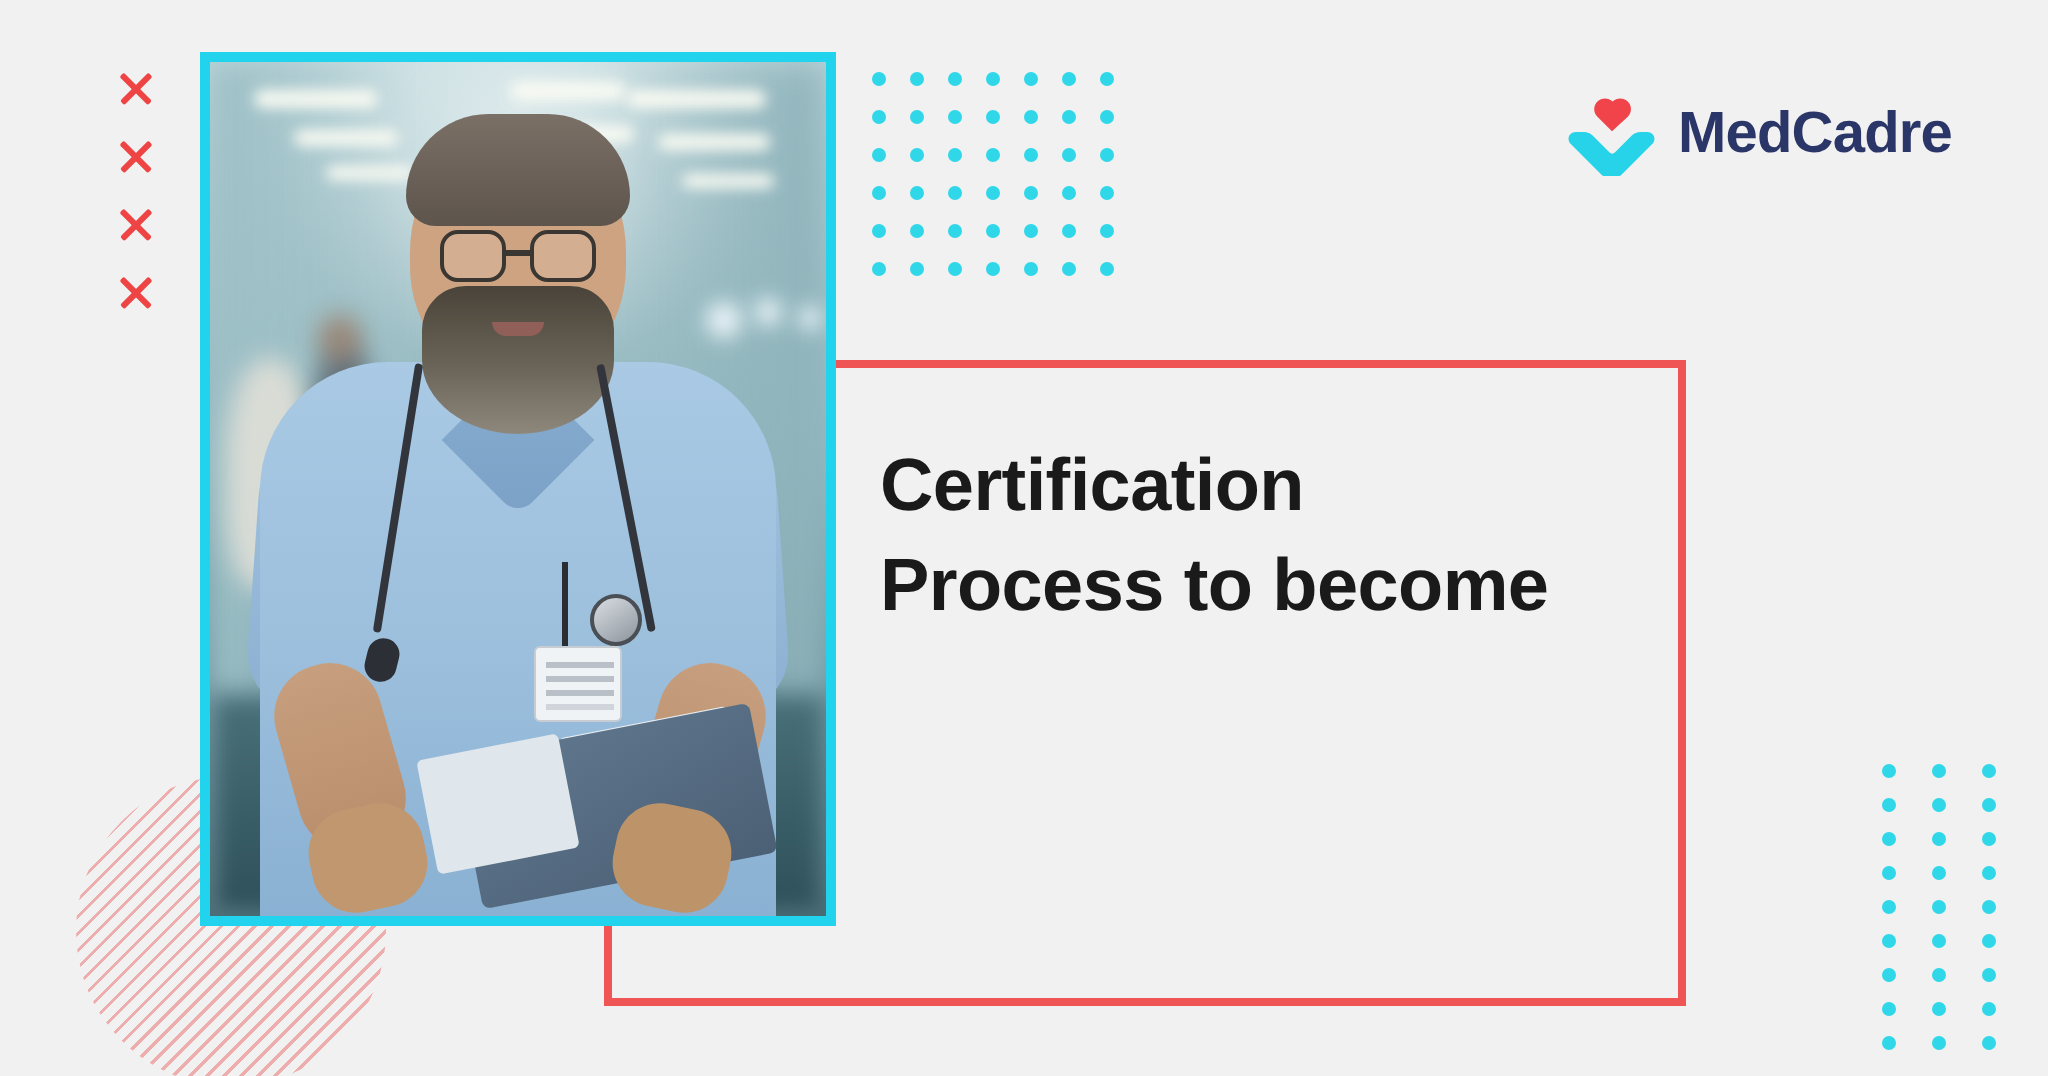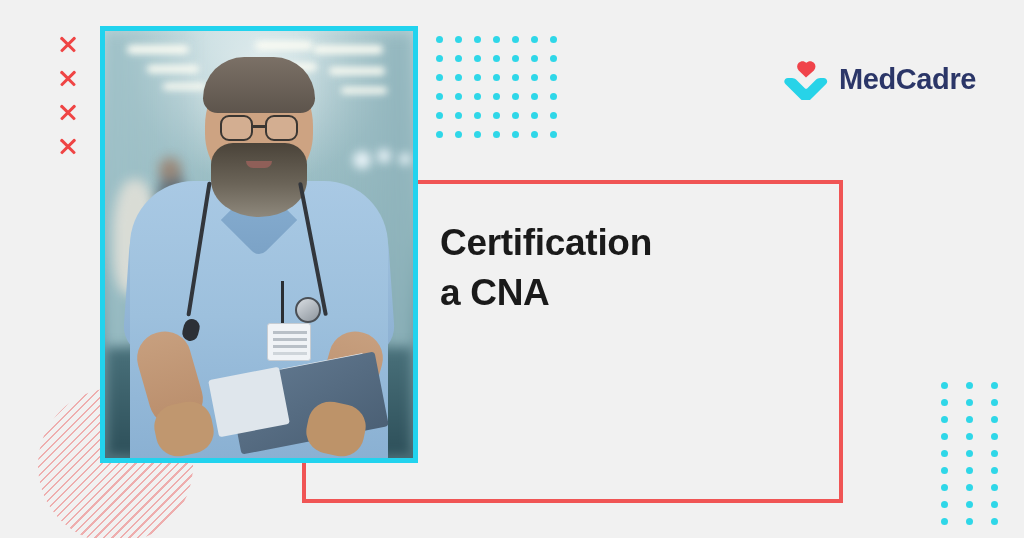--- a/index.html
+++ b/index.html
@@ -207,21 +207,21 @@
   
   .title-block {
     position:absolute; left:440px; top:218px; width:392px; z-index:5;
   }
   .title-line {
     font-size:37px; line-height:50px; font-weight:700; color:#1a1a1a;
     letter-spacing:-0.3px; white-space:nowrap;
   }
 
   
-  .logo { position:absolute; right:48px; top:58px; display:flex; align-items:center; gap:11px; z-index:6;justify-content:flex-end; }
+  .logo { position:absolute; right:48px; top:46px; display:flex; align-items:center; gap:11px; z-index:6;justify-content:flex-end; }
   .logo-mark { position:relative; width:44px; height:42px; }
   .logo-text { font-size:29px; font-weight:700; color:#2b3668; letter-spacing:-0.4px; }
 </style>
 </head>
 <body>
 
 <div class="stage">
 
   <div class="striped-circle"></div>
 
@@ -358,21 +358,21 @@
         <div class="clipboard"></div>
         <div class="clip-paper"></div>
         <div class="hand-l"></div>
         <div class="hand-r"></div>
       </div>
     </div>
   </div>
 
   <div class="title-block">
     <div class="title-line">Certification</div>
-    <div class="title-line">a CNA</div>
+    <div class="title-line">Process to become</div>
   </div>
 
   <div class="logo">
     <div class="logo-mark">
       <svg width="44" height="42" viewBox="0 0 44 42">
         <path d="M4 20c-3.3 0-5 3.6-2.6 6l15.1 15.1c2.9 2.9 7.6 2.9 10.5 0L42.1 26c2.4-2.4 0.7-6-2.6-6h-3.3c-1.6 0-3.2 0.7-4.3 1.8l-8.5 8.5c-0.7 0.7-1.9 0.7-2.6 0l-8.5-8.5C11.2 20.7 9.6 20 8 20H4z" fill="#27d3e8"></path>
         <path d="M22 19.6l-7.3-7.2c-2.1-2.1-2.1-5.5 0-7.6 2.1-2.1 5.5-2.1 7.6 0l-0.3 0.3 0.3-0.3c2.1-2.1 5.5-2.1 7.6 0 2.1 2.1 2.1 5.5 0 7.6L22 19.6z" fill="#f0434a"></path>
       </svg>
     </div>
     <div class="logo-text">MedCadre</div>

